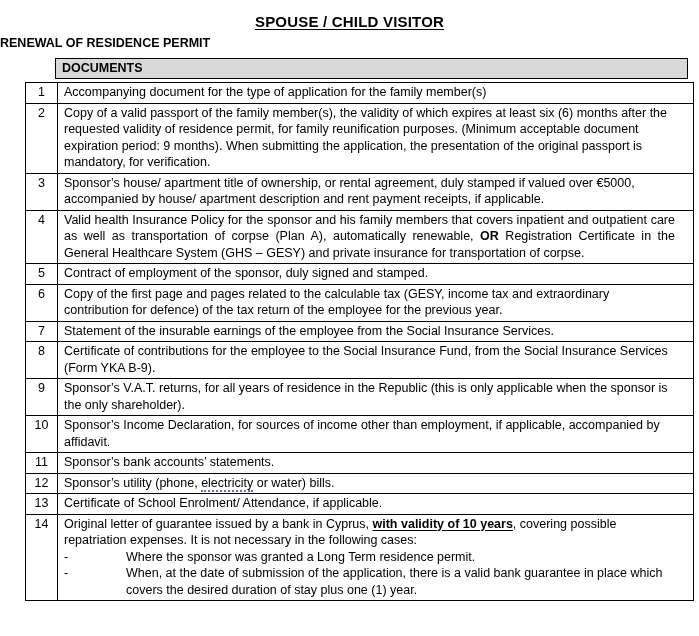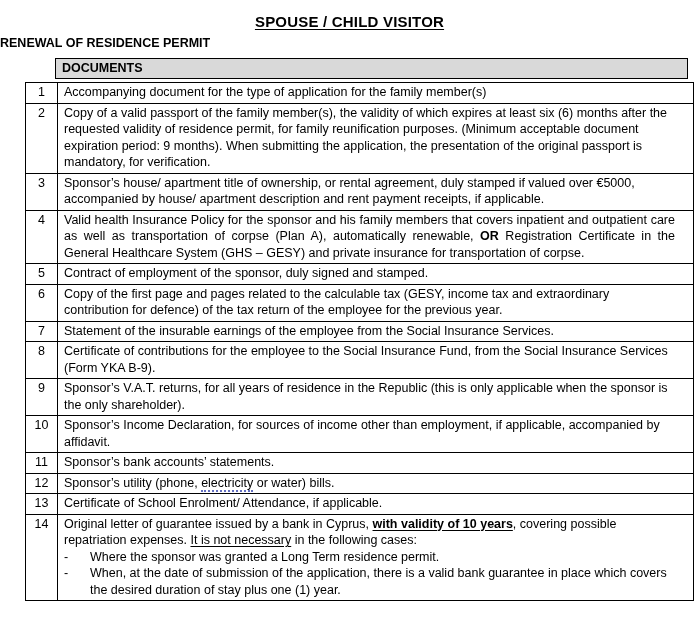--- a/index.html
+++ b/index.html
@@ -48,27 +48,27 @@
     padding: 1px 18px 2px 6px;
   }
   .doc-table td.num {
     width: 27px;
     text-align: center;
     padding: 1px 2px;
   }
   td.justify { text-align: justify; }
 
   .b { font-weight: bold; margin-top: 19px; }
-  .u { text-decoration: underline; text-underline-offset: 2px; }
+  .u { text-underline-offset: 2px; }
   .bu { font-weight: bold; text-decoration: underline; text-underline-offset: 2px; }
   .spellcheck { border-bottom: 2px dotted #636fc0; }
 
   .li { display: flex; }
   .li .dash { flex: 0 0 26px; }
-  .li .li-text { flex: 1; }
+  .li .li-text { flex: 1; margin-left: 36px; }
 </style>
 </head>
 <body>
 
 <div class="page">
   <div class="title">SPOUSE / CHILD VISITOR</div>
   <div class="subtitle">RENEWAL OF RESIDENCE PERMIT</div>
 
   <div class="doc-header">DOCUMENTS</div>
 

